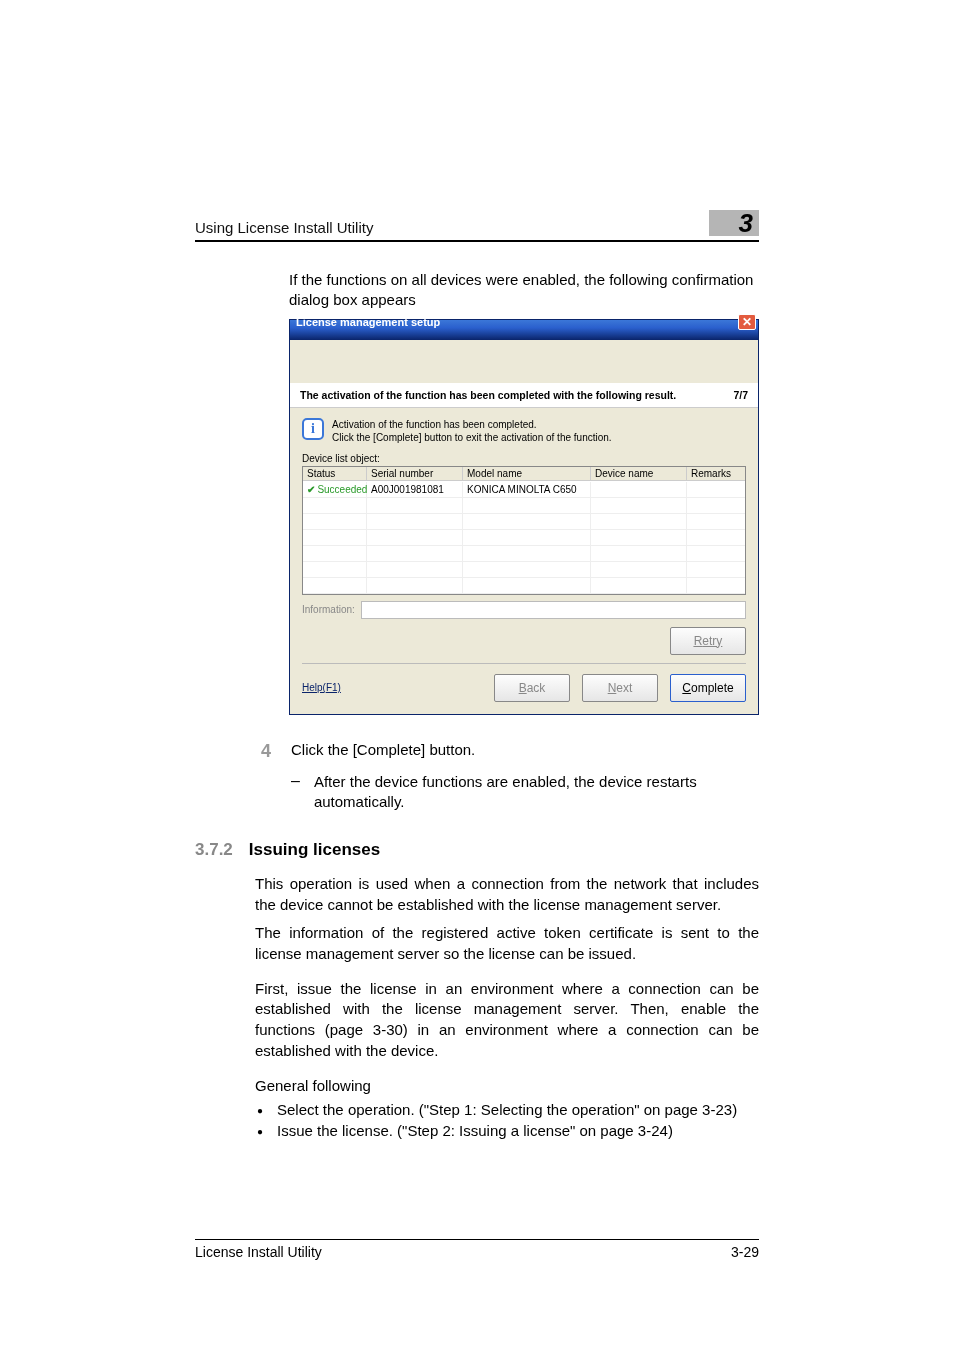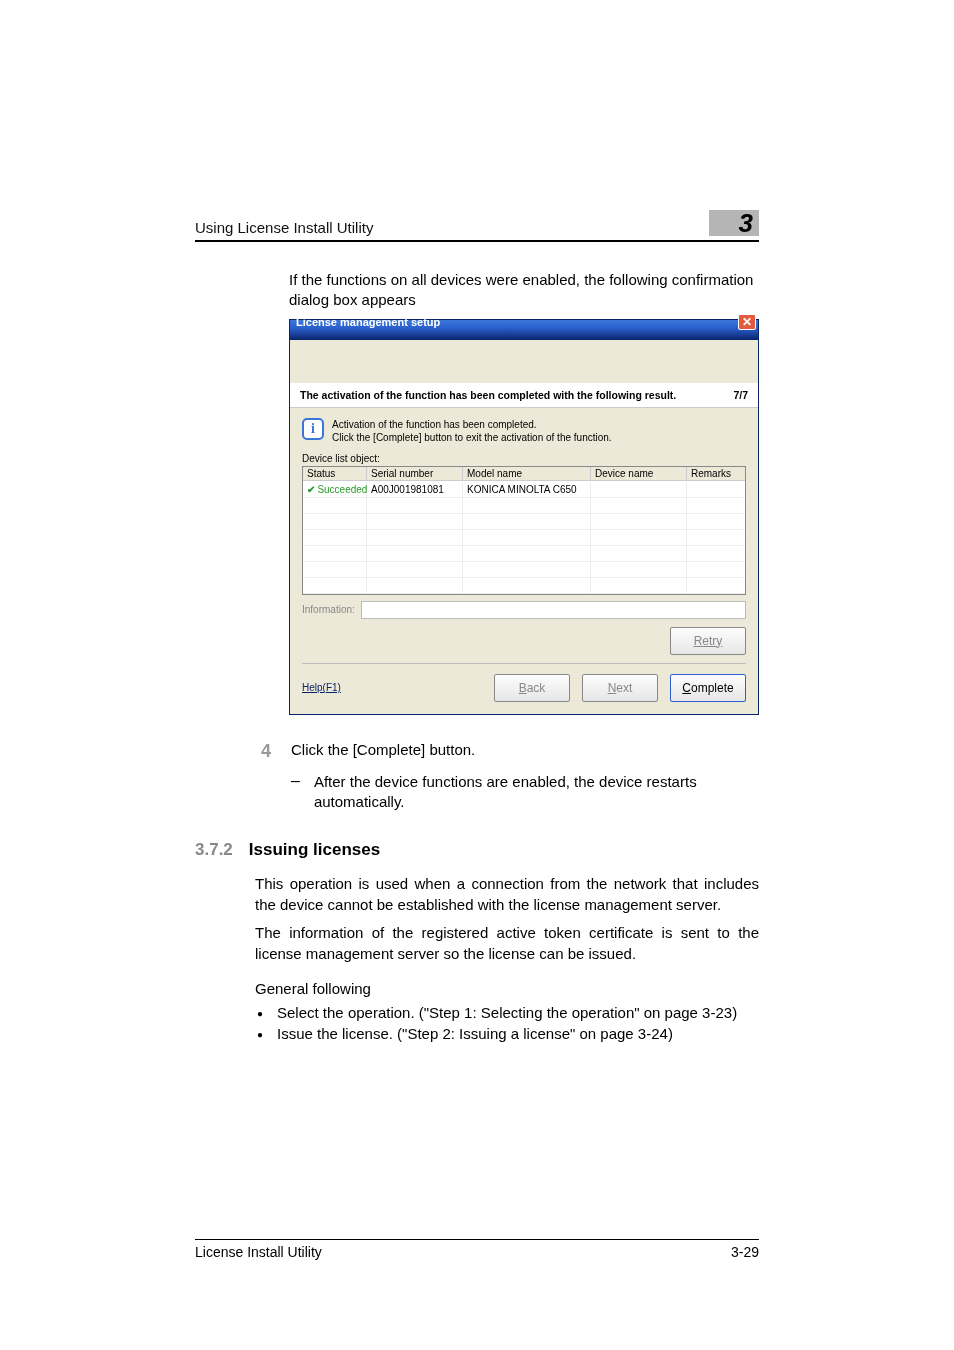--- a/index.html
+++ b/index.html
@@ -413,20 +413,21 @@
     <div class="dash">–</div>
     <div class="sub-text">After the device functions are enabled, the device restarts automatically.</div>
   </div>
 
   <div class="h372">
     <div class="h372-num">3.7.2</div>
     <div class="h372-title">Issuing licenses</div>
   </div>
   <div class="para" style="margin-top:14px">This operation is used when a connection from the network that includes the device cannot be established with the license management server.</div>
   <div class="para">The information of the registered active token certificate is sent to the license management server so the license can be issued.</div>
+  <div class="para" style="margin-top:14px">First, issue the license in an environment where a connection can be established with the license management server. Then, enable the functions (page 3-30) in an environment where a connection can be established with the device.</div>
   <div class="para" style="margin-top:14px">General following</div>
   <ul class="bullets">
     <li>Select the operation. ("Step 1: Selecting the operation" on page 3-23)</li>
     <li>Issue the license. ("Step 2: Issuing a license" on page 3-24)</li>
   </ul>
 
 </div>
 
 <div class="footer">
   <hr class="footer-rule">

